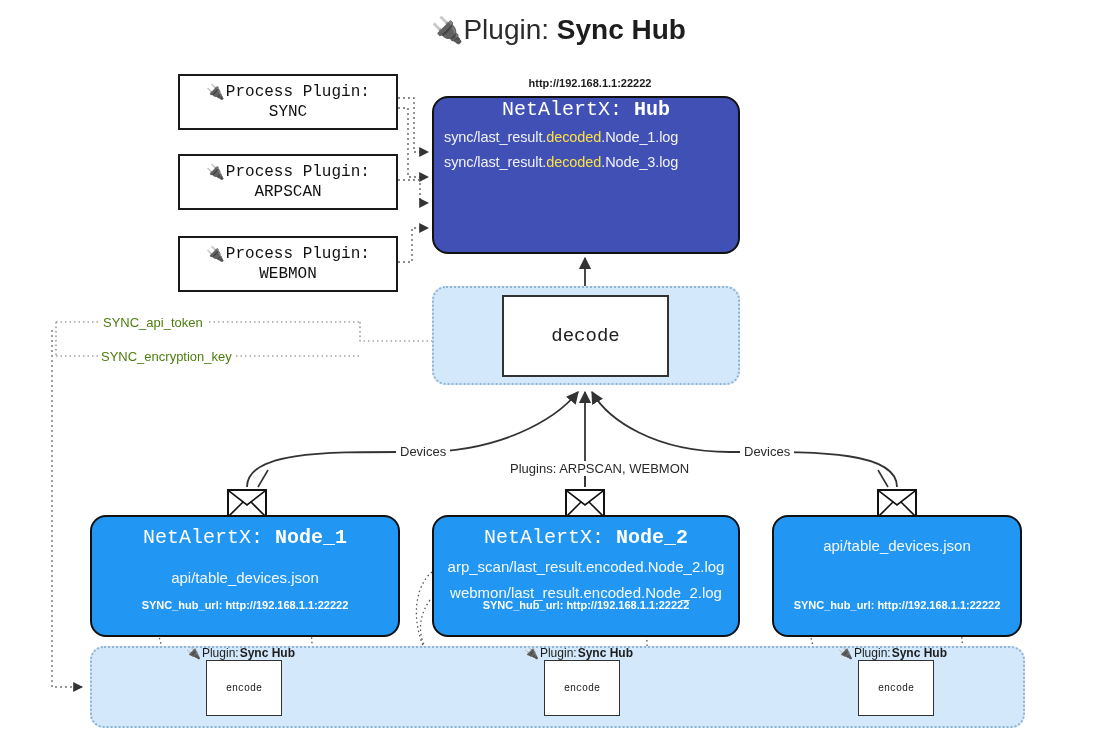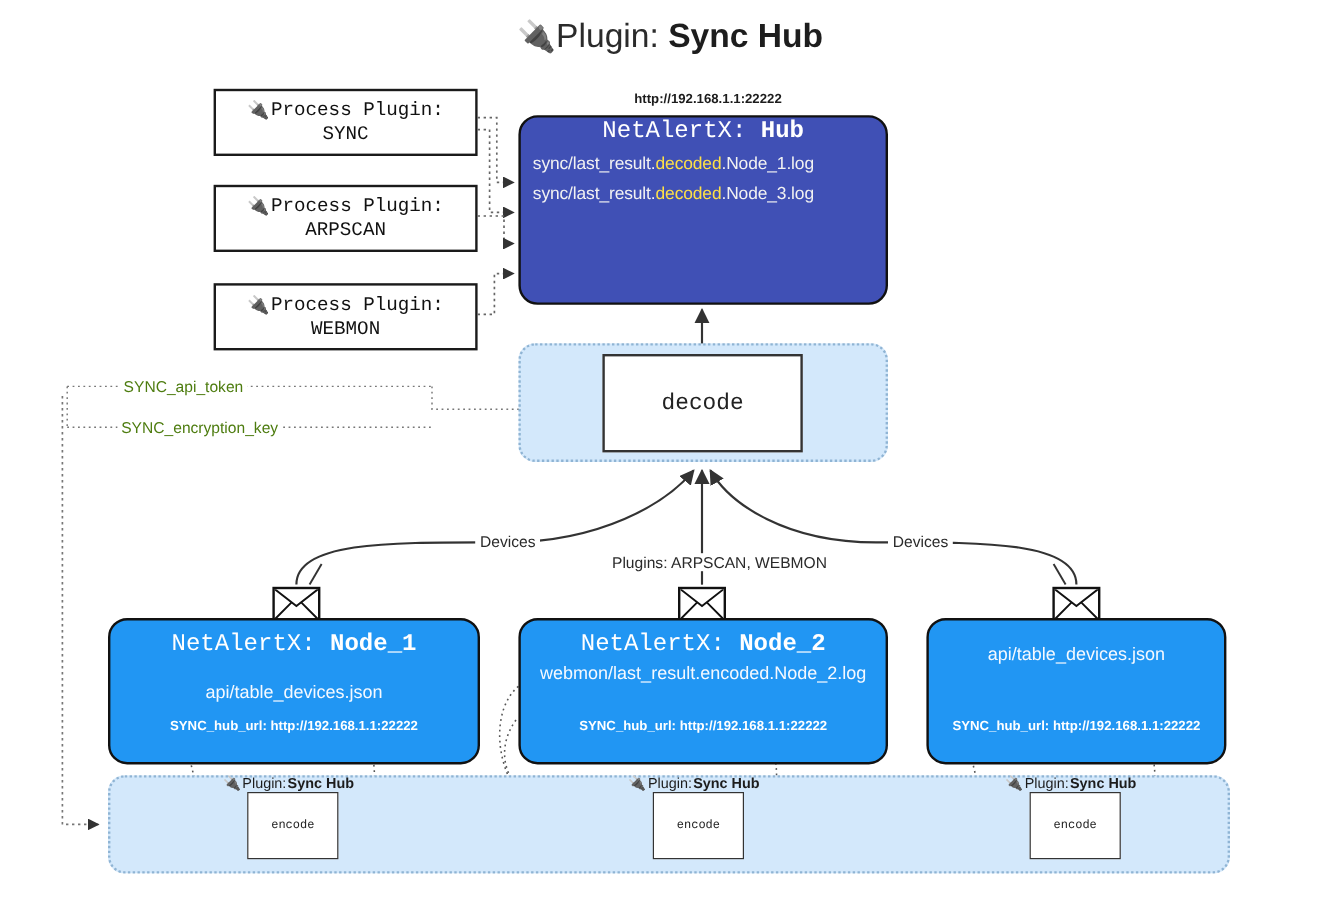--- a/index.html
+++ b/index.html
@@ -331,20 +331,21 @@
       <span>NetAlertX:</span> <b>Node_1</b>
     </div>
     <div class="node-line" style="margin-top:16px;">api/table_devices.json</div>
     <div class="node-foot">SYNC_hub_url: http://192.168.1.1:22222</div>
   </div>
 
   <div class="node" style="left:432px; top:515px; width:308px; height:122px;">
     <div class="node-title">
       <span>NetAlertX:</span> <b>Node_2</b>
     </div>
+    <div class="node-line" style="margin-top:5px;">arp_scan/last_result.encoded.Node_2.log</div>
     <div class="node-line">webmon/last_result.encoded.Node_2.log</div>
     <div class="node-foot">SYNC_hub_url: http://192.168.1.1:22222</div>
   </div>
 
   <div class="node" style="left:772px; top:515px; width:250px; height:122px;">
     <div class="node-line" style="margin-top:16px;">api/table_devices.json</div>
     <div class="node-foot">SYNC_hub_url: http://192.168.1.1:22222</div>
   </div>
 
   <div id="band"></div>

